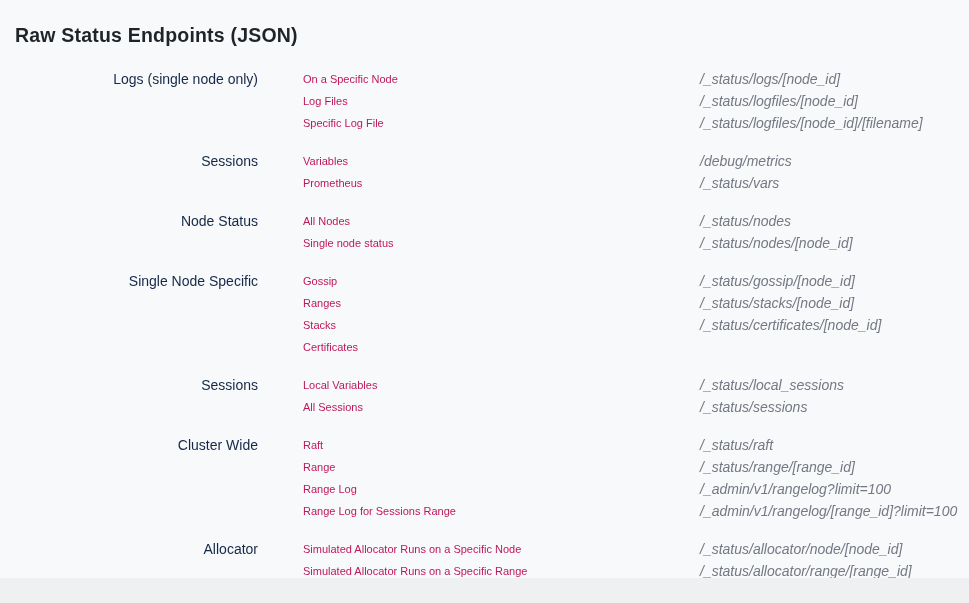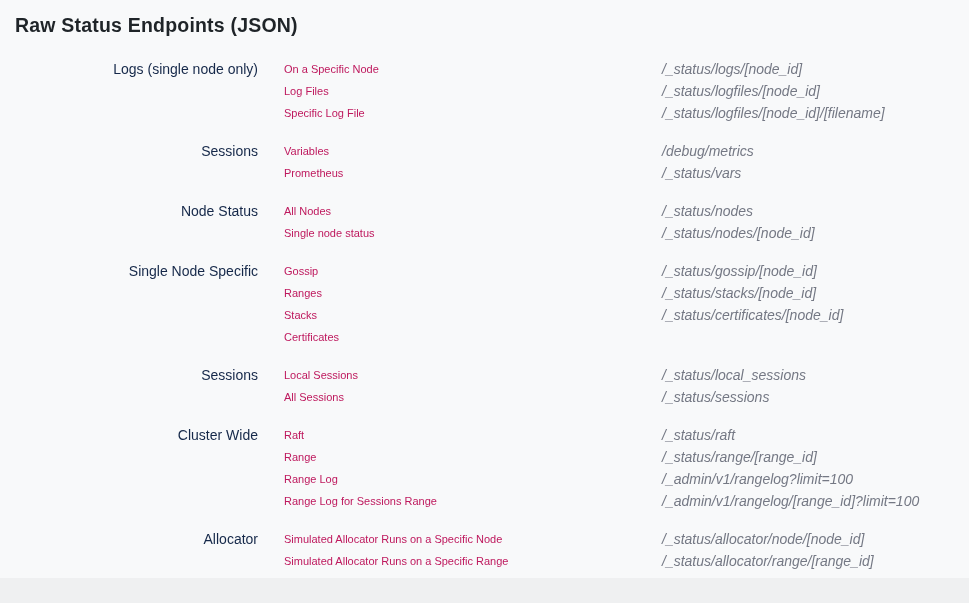--- a/index.html
+++ b/index.html
@@ -11,35 +11,35 @@
     width: 969px;
     height: 603px;
     background: #eff0f1;
     overflow: hidden;
   }
   .page {
     width: 969px;
     height: 578px;
     background: #f8f9fa;
     box-sizing: border-box;
-    padding-top: 14px;
+    padding-top: 24px;
     overflow: hidden;
   }
   .page-title {
     margin: 0 0 21px 15px;
     font-size: 19.5px;
     line-height: 23px;
     font-weight: bold;
     color: #1f2428;
     letter-spacing: 0.2px;
   }
   .section {
     display: grid;
     grid-template-columns: 258px 352px auto;
-    column-gap: 26px;
+    column-gap: 45px;
     margin-bottom: 16px;
   }
   .col-category {
     text-align: right;
     font-size: 14px;
     line-height: 22px;
     font-weight: 500;
     color: #152849;
   }
   .col-links, .col-paths {
@@ -118,21 +118,21 @@
       <div class="col-paths">
         <div class="path">/_status/gossip/[node_id]</div>
         <div class="path">/_status/stacks/[node_id]</div>
         <div class="path">/_status/certificates/[node_id]</div>
       </div>
     </div>
 
     <div class="section">
       <div class="col-category">Sessions</div>
       <div class="col-links">
-        <a class="link">Local Sessions</a>
+        <a class="link">Local Variables</a>
         <a class="link">All Sessions</a>
       </div>
       <div class="col-paths">
         <div class="path">/_status/local_sessions</div>
         <div class="path">/_status/sessions</div>
       </div>
     </div>
 
     <div class="section">
       <div class="col-category">Cluster Wide</div>

